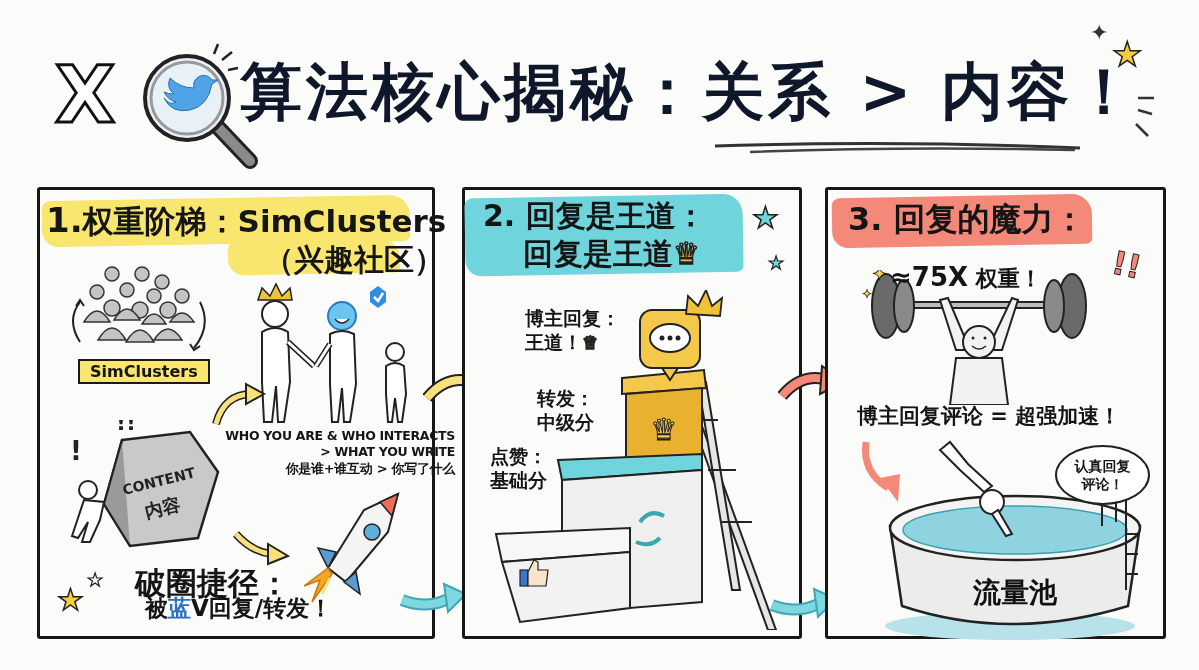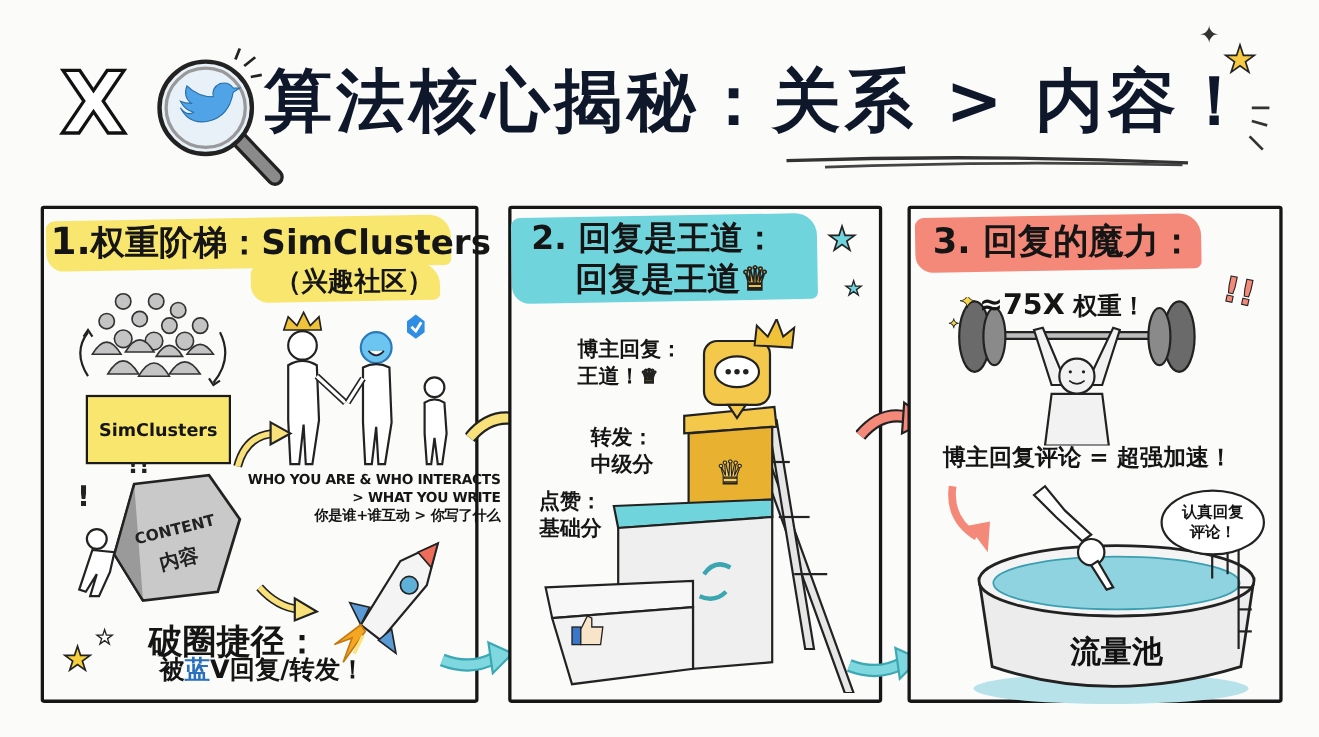--- a/index.html
+++ b/index.html
@@ -41,24 +41,24 @@
   .hl-cyan { background: #6fd4db; }
   .hl-salmon { background: #f4897a; }
 
   .heading { font-weight: bold; color: #151515; white-space: nowrap; }
 
   
   .p1-hl1 { left: 42px; top: 198px; width: 368px; height: 46px; }
   .p1-hl2 { left: 228px; top: 240px; width: 172px; height: 34px; }
   .p1-h1 { left: 46px; top: 200px; font-size: 31px; }
   .p1-h1 .num { font-size: 34px; }
-  .p1-h2 { left: 250px; top: 240px; font-size: 24px; }
+  .p1-h2 { left: 264px; top: 240px; font-size: 30px; }
   .crowd { left: 62px; top: 262px; width: 150px; height: 100px; }
   .simclusters-tag {
-    left: 78px; top: 359px; padding: 20px 10px;
+    left: 78px; top: 359px; padding: 1px 10px;
     background: #f8e66e; border: 2px solid #1a1a1a; font-size: 16px; font-weight: bold;
   }
   .people { left: 250px; top: 282px; width: 170px; height: 150px; }
   .who-line1, .who-line2, .who-line3 { font-weight: bold; text-align: right; width: 240px; left: 215px; font-size: 12.5px; letter-spacing: -0.3px; }
   .who-line1 { top: 428px; }
   .who-line2 { top: 444px; }
   .who-line3 { top: 460px; font-size: 13px; }
   .box { left: 70px; top: 420px; width: 150px; height: 130px; }
   .rocket { left: 300px; top: 490px; width: 110px; height: 120px; }
   .breakout1 { left: 135px; top: 563px; font-size: 31px; font-weight: bold; }

